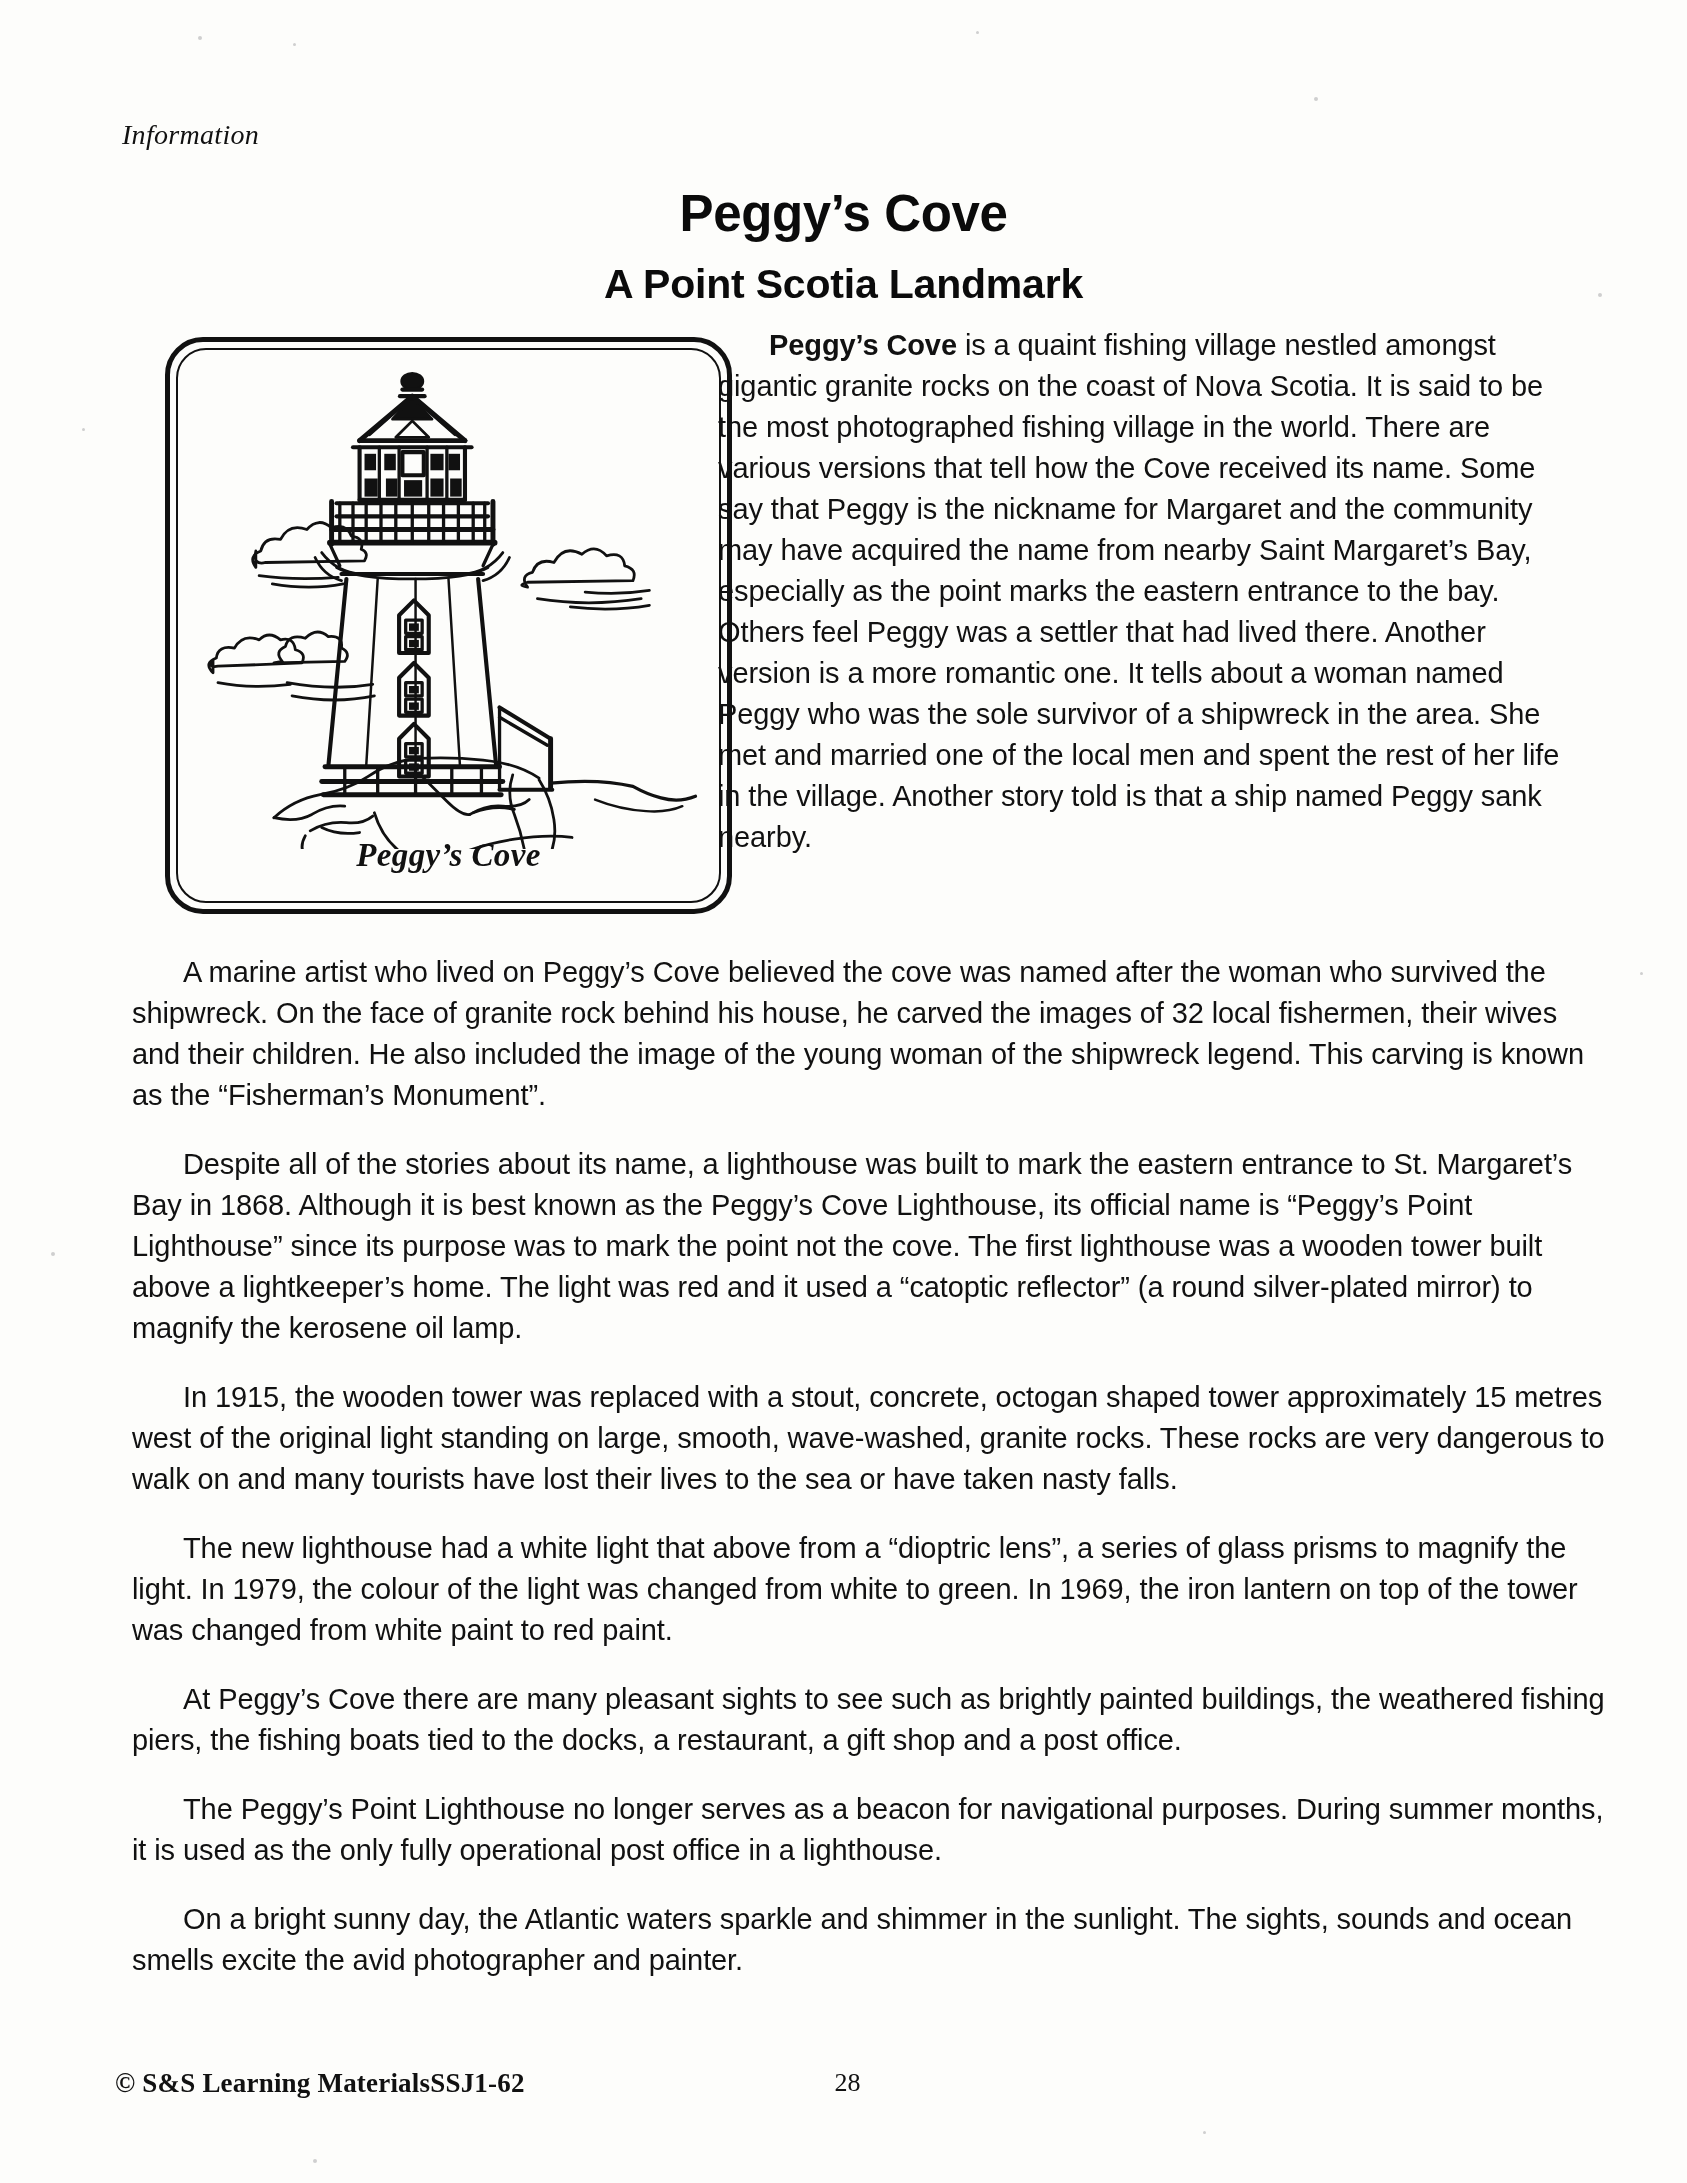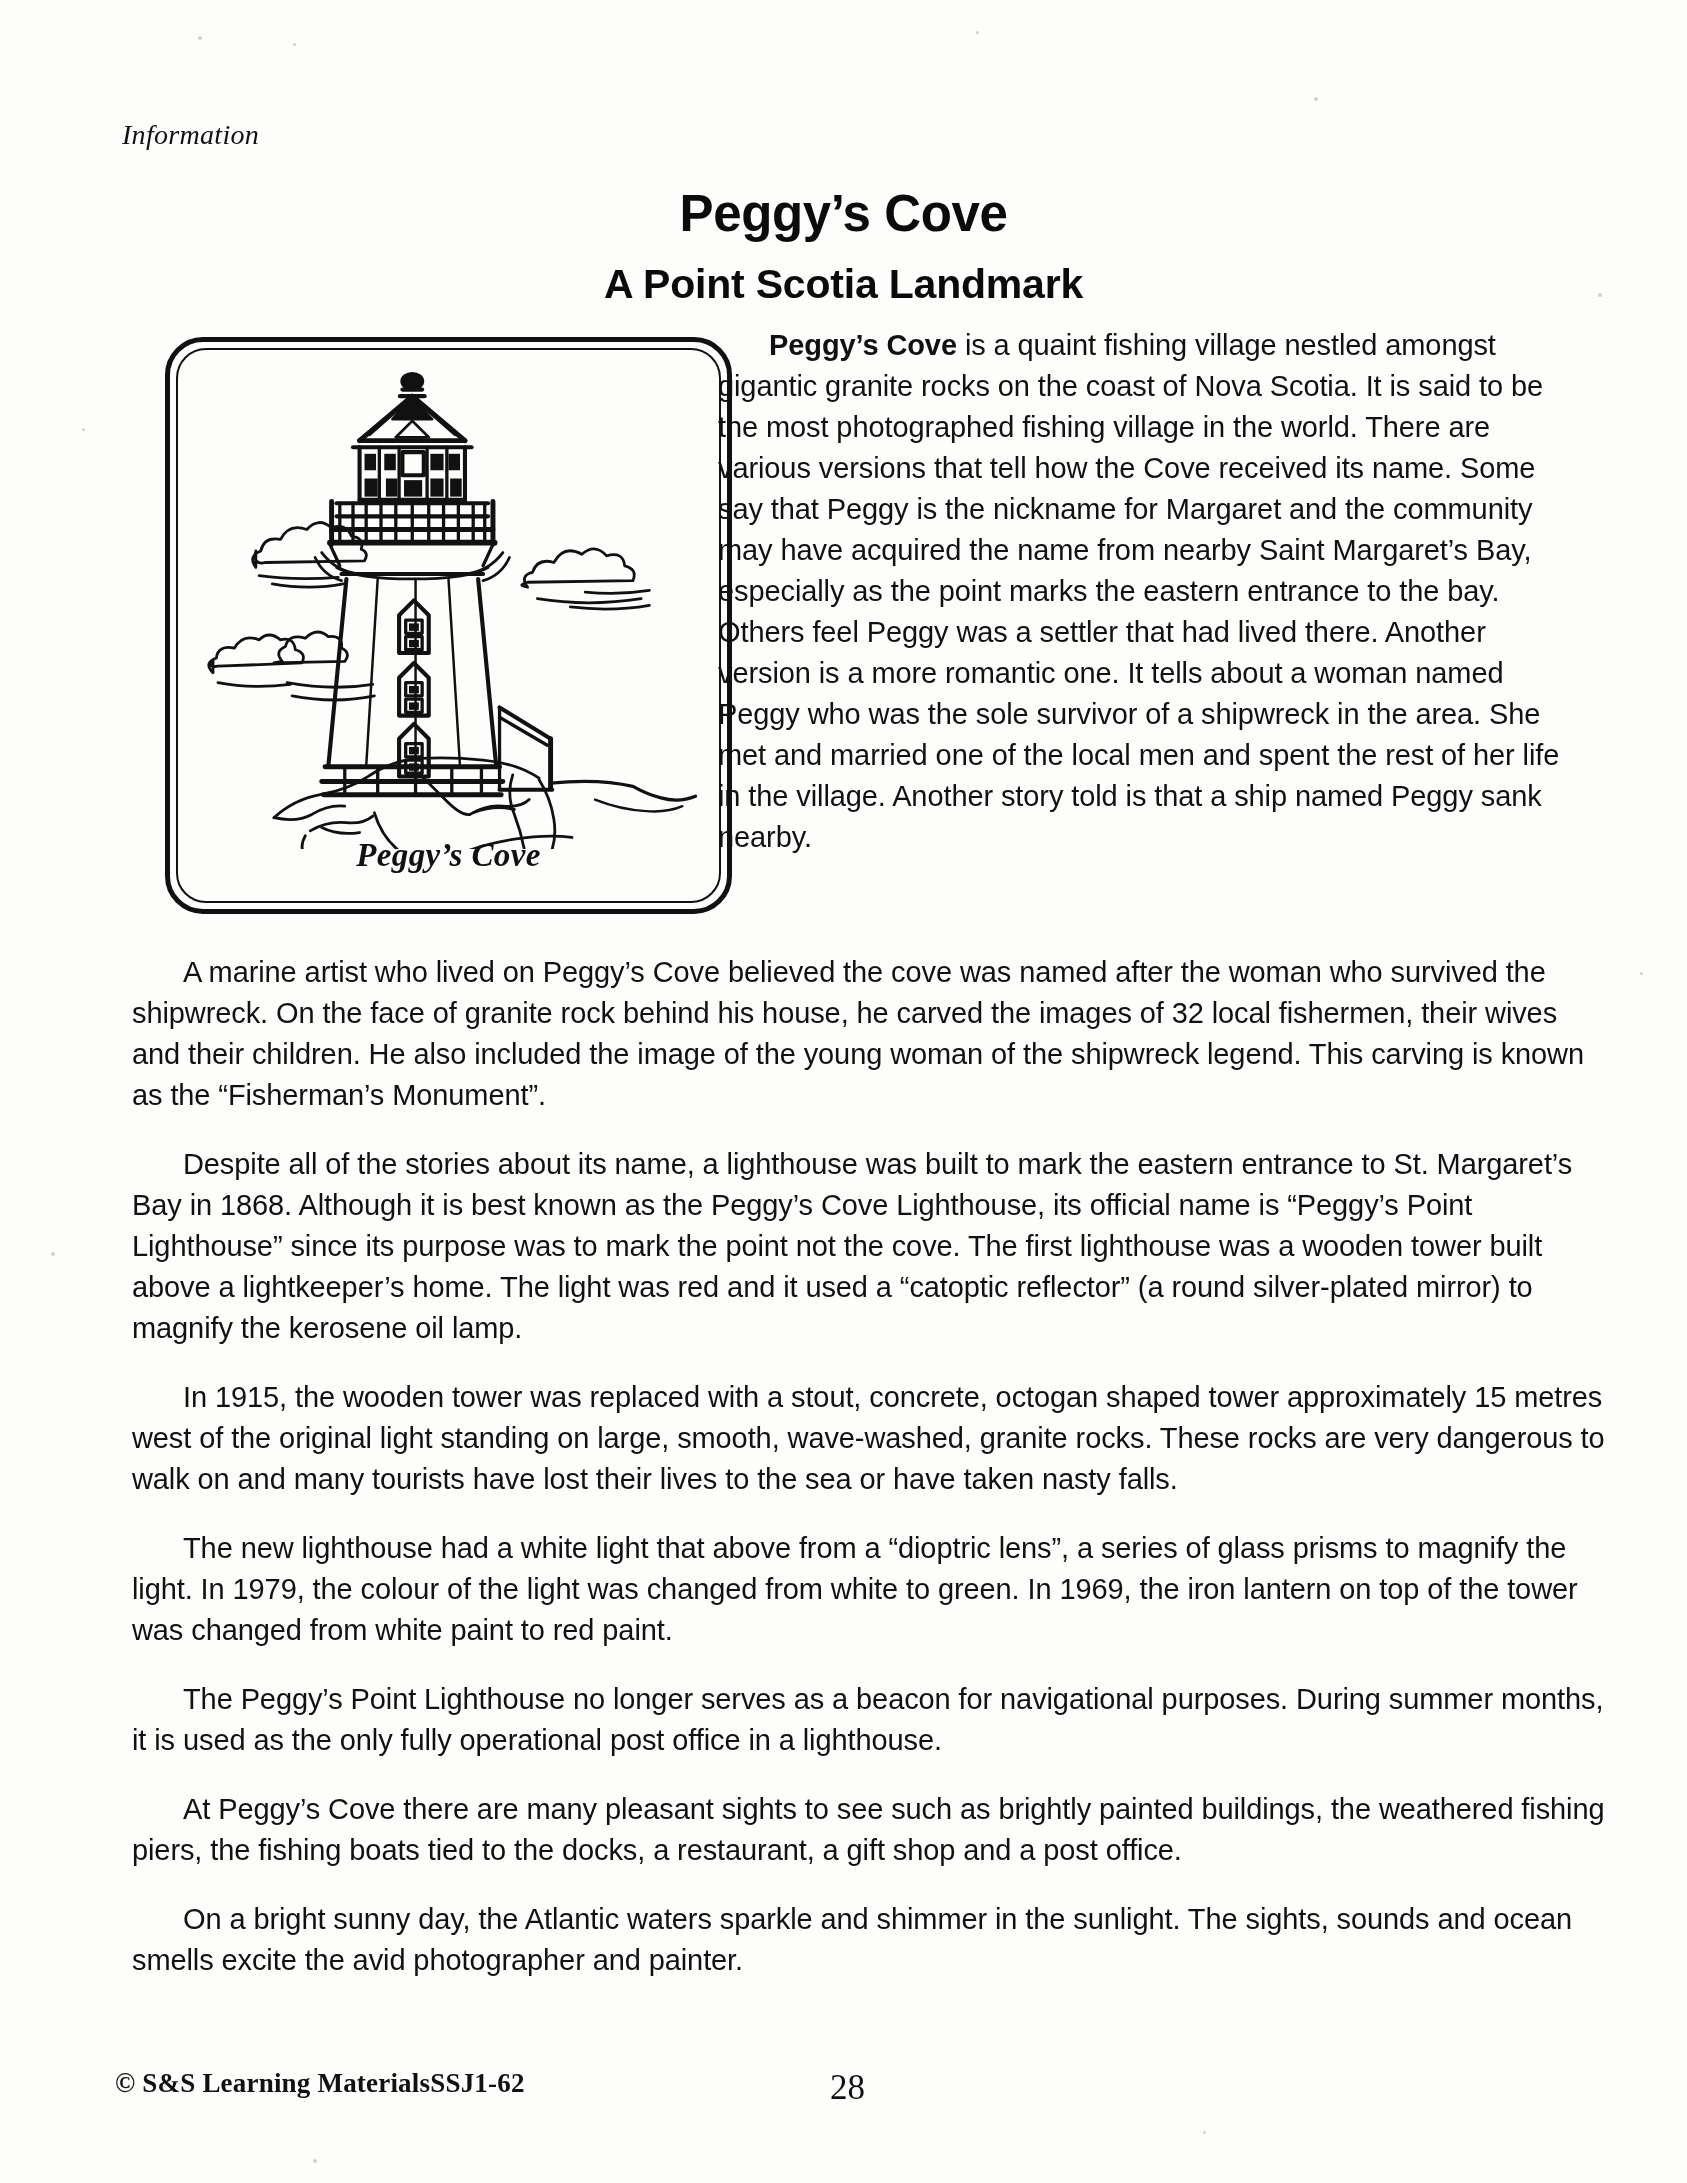--- a/index.html
+++ b/index.html
@@ -147,21 +147,21 @@
     font-weight: bold;
     font-size: 27px;
     color: #111;
   }
   .footer .page-no {
     position: absolute;
     left: 0; right: 0;
     text-align: center;
     font-family: "Liberation Serif", serif;
     font-weight: normal;
-    font-size: 35px;
+    font-size: 26px;
   }
   .footer .left  { letter-spacing: 0.2px; }
   .footer .right { letter-spacing: 0.2px; }
 </style>
 </head>
 <body>
 
 <div class="page"></div>
 
 <div class="speck" style="left:198px;  top:36px;  width:4.1px; height:4.1px;"></div>
@@ -315,22 +315,22 @@
 
 <div class="col-right">
   <p class="body indent"><b>Peggy’s Cove</b><span> is a quaint fishing village nestled amongst gigantic granite rocks on the coast of Nova Scotia.  It is said to be the most photographed fishing village in the world.  There are various versions that tell how the Cove received its name.  Some say that Peggy is the nickname for Margaret and the community may have acquired the name from nearby Saint Margaret’s Bay, especially as the point marks the eastern entrance to the bay.  Others feel Peggy was a settler that had lived there.  Another version is a more romantic one.  It tells about a woman named Peggy who was the sole survivor of a shipwreck in the area.  She met and married one of the local men and spent the rest of her life in the village.  Another story told is that a ship named Peggy sank nearby.</span></p>
 </div>
 
 <div class="fulltext">
   <p class="body indent">A marine artist who lived on Peggy’s Cove believed the cove was named after the woman who survived the shipwreck.  On the face of granite rock behind his house, he carved the images of 32 local fishermen, their wives and their children.  He also included the image of the young woman of the shipwreck legend.  This carving is known as the “Fisherman’s Monument”.</p>
   <p class="body indent">Despite all of the stories about its name, a lighthouse was built to mark the eastern entrance to St. Margaret’s Bay in 1868.  Although it is best known as the Peggy’s Cove Lighthouse, its official name is “Peggy’s Point Lighthouse” since its purpose was to mark the point not the cove.  The first lighthouse was a wooden tower built above a lightkeeper’s home.  The light was red and it used a “catoptic reflector” (a round silver-plated mirror) to magnify the kerosene oil lamp.</p>
   <p class="body indent">In 1915, the wooden tower was replaced with a stout, concrete, octogan shaped tower approximately 15 metres west of the original light standing on large, smooth, wave-washed, granite rocks.  These rocks are very dangerous to walk on and many tourists have lost their lives to the sea or have taken nasty falls.</p>
   <p class="body indent">The new lighthouse had a white light that above from a “dioptric lens”, a series of glass prisms to magnify the light.  In 1979, the colour of the light was changed from white to green. In 1969, the iron lantern on top of the tower was changed from white paint to red paint.</p>
+  <p class="body indent">At Peggy’s Cove there are many pleasant sights to see such as brightly painted buildings, the weathered fishing piers, the fishing boats tied to the docks, a restaurant, a gift shop and a post office.</p>
   <p class="body indent">The Peggy’s Point Lighthouse no longer serves as a beacon for navigational purposes.  During summer months, it is used as the only fully operational post office in a lighthouse.</p>
-  <p class="body indent">At Peggy’s Cove there are many pleasant sights to see such as brightly painted buildings, the weathered fishing piers, the fishing boats tied to the docks, a restaurant, a gift shop and a post office.</p>
   <p class="body indent">On a bright sunny day, the Atlantic waters sparkle and shimmer in the sunlight.  The sights, sounds and ocean smells excite the avid photographer and painter.</p>
 </div>
 
 <div class="footer">
   <span class="left">© S&amp;S Learning Materials</span>
   <span class="page-no">28</span>
   <span class="right">SSJ1-62</span>
 </div>
 
 

